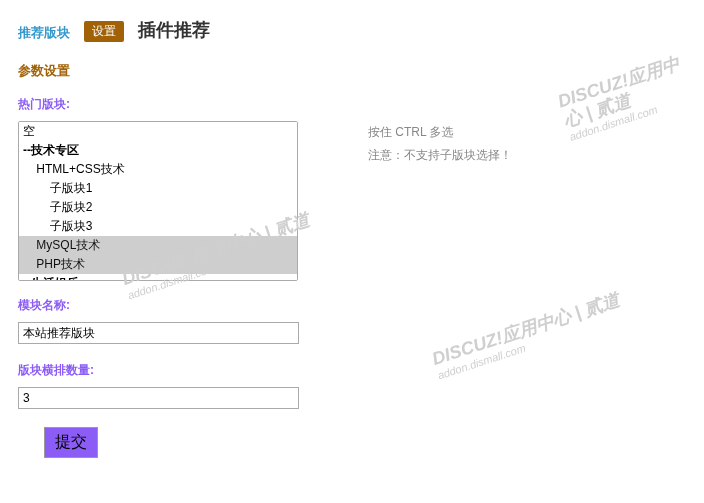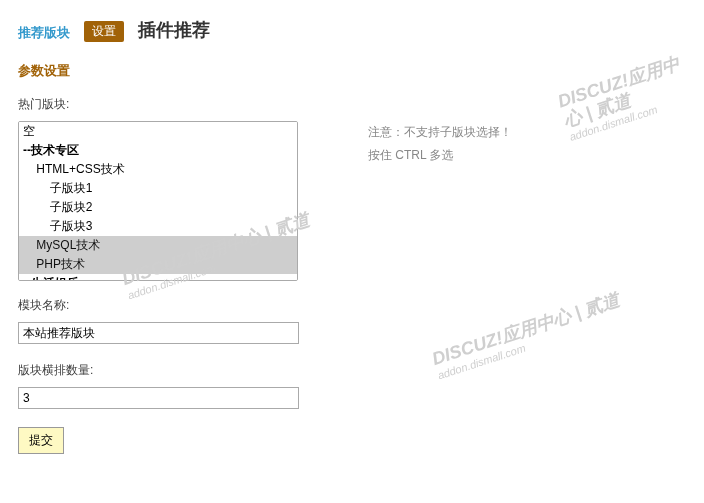--- a/index.html
+++ b/index.html
@@ -34,24 +34,24 @@
       font-weight: bold;
       font-size: 18px;
     }
     .section-title {
       color: #a16207;
       font-weight: bold;
       margin: 20px 0 16px 0;
       font-size: 13px;
     }
     .label-row {
-      font-weight: normal;
+      font-weight: bold;
       margin-bottom: 8px;
       font-size: 12px;
-      color: #404040;
+      color: #8b5cf6;
     }
     .listbox-row {
       display: flex;
       gap: 70px;
       align-items: flex-start;
       margin-bottom: 16px;
     }
     select[multiple] {
       width: 280px;
       height: 160px;
@@ -74,25 +74,26 @@
       width: 281px;
       height: 22px;
       border: 1px solid #aaa;
       padding: 2px 4px;
       font-size: 12px;
       font-family: inherit;
       margin-bottom: 18px;
     }
     .submit-btn {
       border: 1px solid #999;
-      background: #fef9c3;
+      background: #8b5cf6;
       padding: 4px 10px;
-      font-size: 12px;
+      font-size: 16px;
       font-family: inherit;
       cursor: pointer;
+      margin-left: 26px;
     }
     .watermark {
       position: absolute;
       color: #cfcfcf;
       font-style: italic;
       font-weight: bold;
       transform: rotate(-18deg);
       pointer-events: none;
       font-size: 18px;
       line-height: 1.1;
@@ -137,22 +138,22 @@
     <option>&nbsp;&nbsp;&nbsp;&nbsp;HTML+CSS技术</option>
     <option>&nbsp;&nbsp;&nbsp;&nbsp;&nbsp;&nbsp;&nbsp;&nbsp;子版块1</option>
     <option>&nbsp;&nbsp;&nbsp;&nbsp;&nbsp;&nbsp;&nbsp;&nbsp;子版块2</option>
     <option>&nbsp;&nbsp;&nbsp;&nbsp;&nbsp;&nbsp;&nbsp;&nbsp;子版块3</option>
     <option selected="">&nbsp;&nbsp;&nbsp;&nbsp;MySQL技术</option>
     <option selected="">&nbsp;&nbsp;&nbsp;&nbsp;PHP技术</option>
     <option style="font-weight:bold">--生活娱乐</option>
     <option selected="">&nbsp;&nbsp;&nbsp;&nbsp;明星</option>
   </select>
   <div class="hint">
+    <div>按住 CTRL 多选</div>
     <div>注意：不支持子版块选择！</div>
-    <div>按住 CTRL 多选</div>
   </div>
 </div>
 
 <div class="label-row">模块名称:</div>
 <input type="text" class="text-input" value="本站推荐版块" style="">
 
 <div class="label-row">版块横排数量:</div>
 <input type="text" class="text-input" value="3" style="">
 
 <div>

